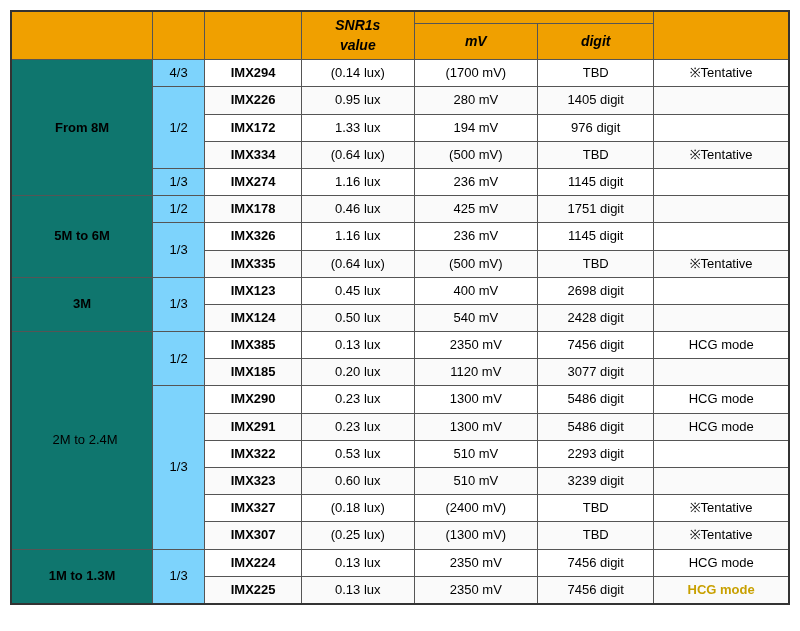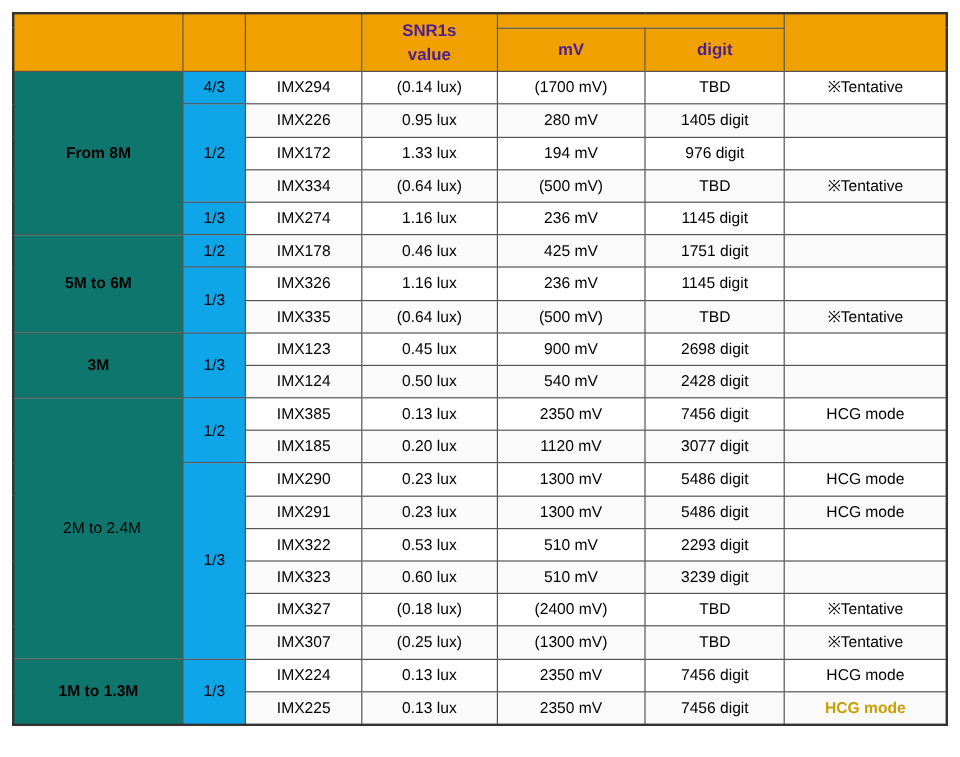--- a/index.html
+++ b/index.html
@@ -23,37 +23,38 @@
     }
     th, td {
       border: 1px solid #555;
       text-align: center;
       padding: 4px 6px;
       vertical-align: middle;
       line-height: 1.4;
     }
     thead tr th {
       background-color: #f0a000;
-      color: #4c1d95;
+      color: #000000;
       font-weight: bold;
       font-size: 14px;
+      font-style: italic;
     }
     tbody tr td {
       background-color: #fff;
       color: #000;
     }
     .resolution-cell {
       font-weight: bold;
       background-color: #0f766e;
     }
     .image-size-cell {
-      background-color: #0ea5e9;
+      background-color: #7dd3fc;
     }
     .product-cell {
-      font-weight: normal;
+      font-weight: bold;
     }
     .highlight-yellow {
       color: #c8a000;
       font-weight: bold;
     }
     
     tbody tr:nth-child(odd) td:not(.resolution-cell):not(.image-size-cell) {
       background-color: #ffffff;
     }
     tbody tr:nth-child(even) td:not(.resolution-cell):not(.image-size-cell) {
@@ -141,21 +142,21 @@
           <td>(0.64 lux)</td>
           <td>(500 mV)</td>
           <td>TBD</td>
           <td>※Tentative</td>
         </tr>
         <tr>
           <td rowspan="2" class="resolution-cell" style="font-weight: bold; font-size: 13px;">3M</td>
           <td rowspan="2" class="image-size-cell">1/3</td>
           <td class="product-cell">IMX123</td>
           <td>0.45 lux</td>
-          <td>900 mV</td>
+          <td>400 mV</td>
           <td>2698 digit</td>
           <td></td>
         </tr>
         <tr>
           <td class="product-cell">IMX124</td>
           <td>0.50 lux</td>
           <td>540 mV</td>
           <td>2428 digit</td>
           <td></td>
         </tr>

